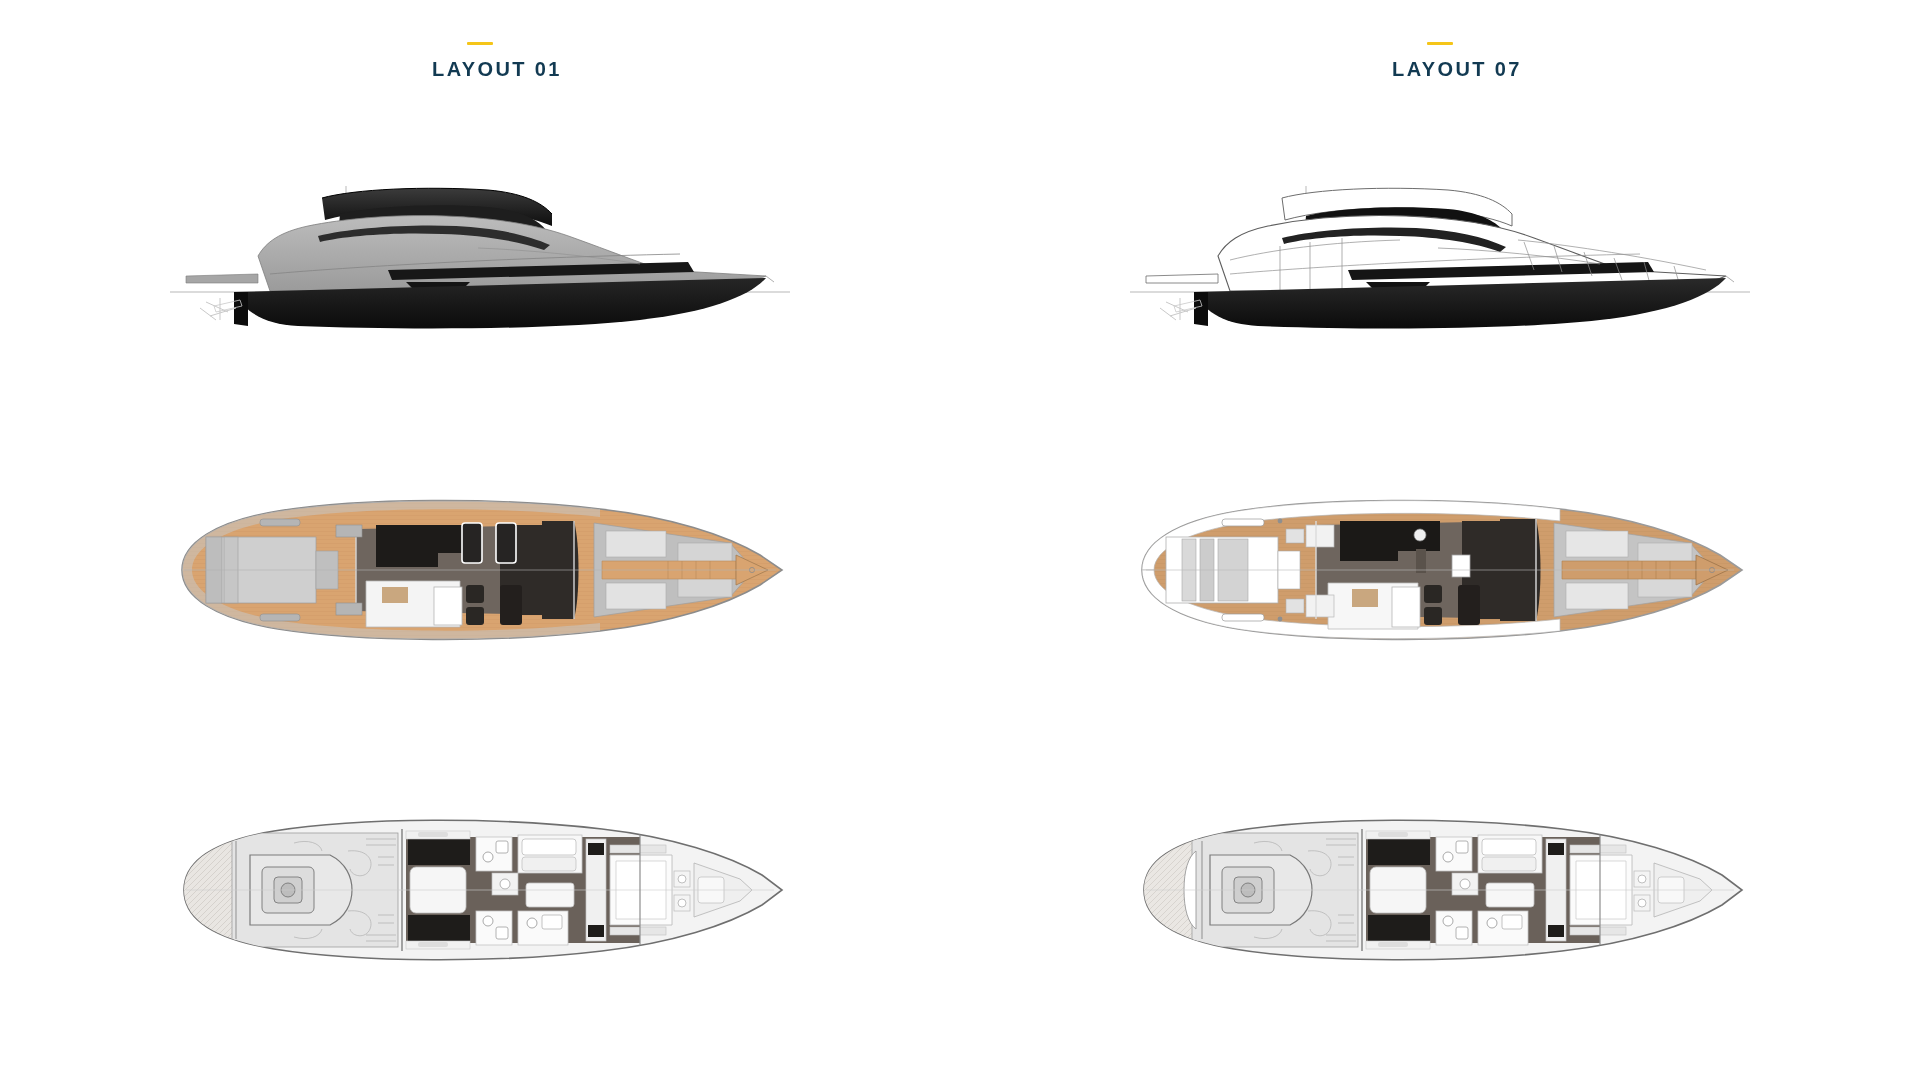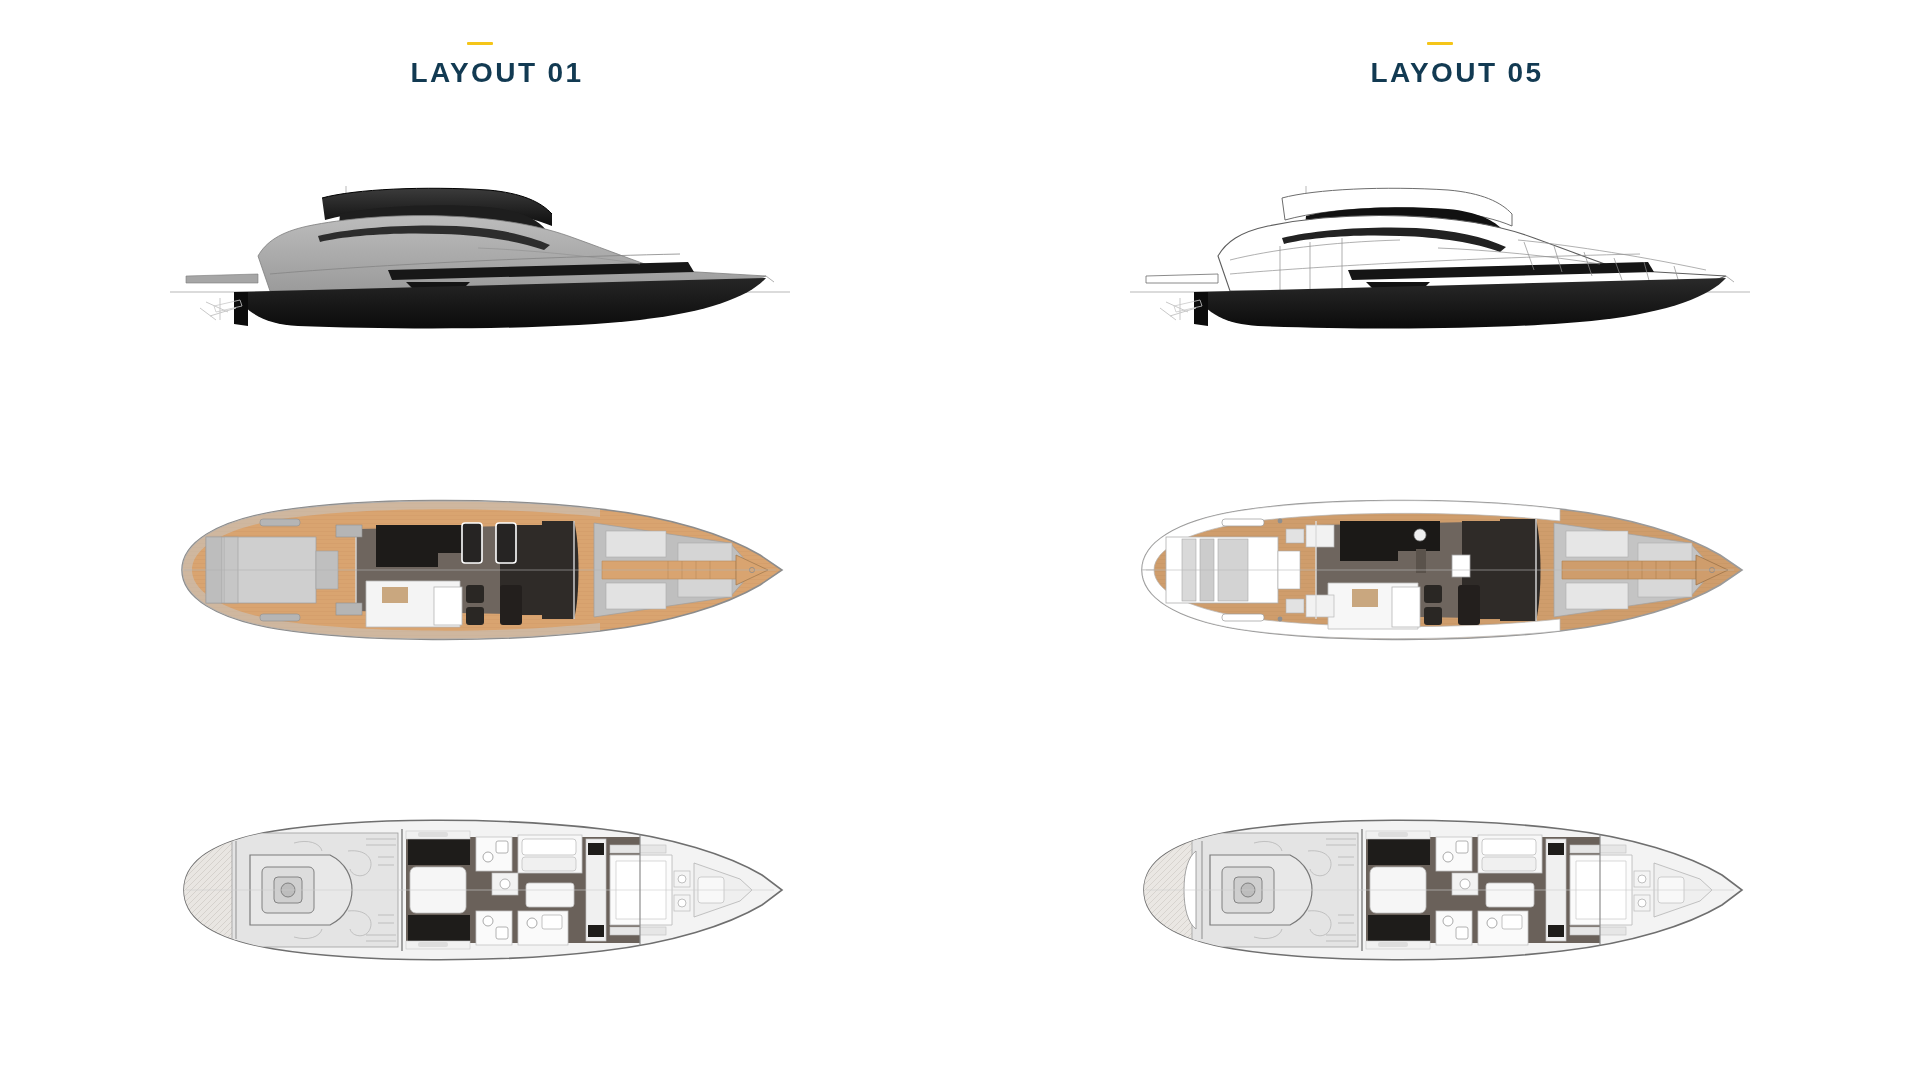--- a/index.html
+++ b/index.html
@@ -41,21 +41,21 @@
     text-align: center;
   }
   .accent-rule {
     width: 26px;
     height: 3px;
     margin: 0 auto 14px auto;
     background: #f5c518;
     border-radius: 1px;
   }
   .heading-title {
-    font-size: 28px;
+    font-size: 20px;
     font-weight: bold;
     letter-spacing: 2.4px;
     color: #123a52;
     line-height: 1;
     white-space: nowrap;
     margin-left: 34px;
   }
 
   
   .drawing {
@@ -305,21 +305,21 @@
             <line x1="470" y1="18" x2="470" y2="132" stroke="#8d8d8d" stroke-width="1.2"></line>
           </g>
         </svg>
       </div>
     </div>
 
     <div class="column">
 
       <div class="heading">
         <div class="accent-rule"></div>
-        <div class="heading-title">LAYOUT 05</div>
+        <div class="heading-title">LAYOUT 07</div>
       </div>
 
       <div class="drawing slot-profile">
         <svg viewBox="0 0 620 185" preserveAspectRatio="xMidYMid meet">
           <defs>
             <linearGradient id="hullg2" x1="0" y1="0" x2="0" y2="1">
               <stop offset="0" stop-color="#2a2a2a"></stop>
                 <stop offset="1" stop-color="#0b0b0b"></stop>
             </linearGradient>
           </defs>

